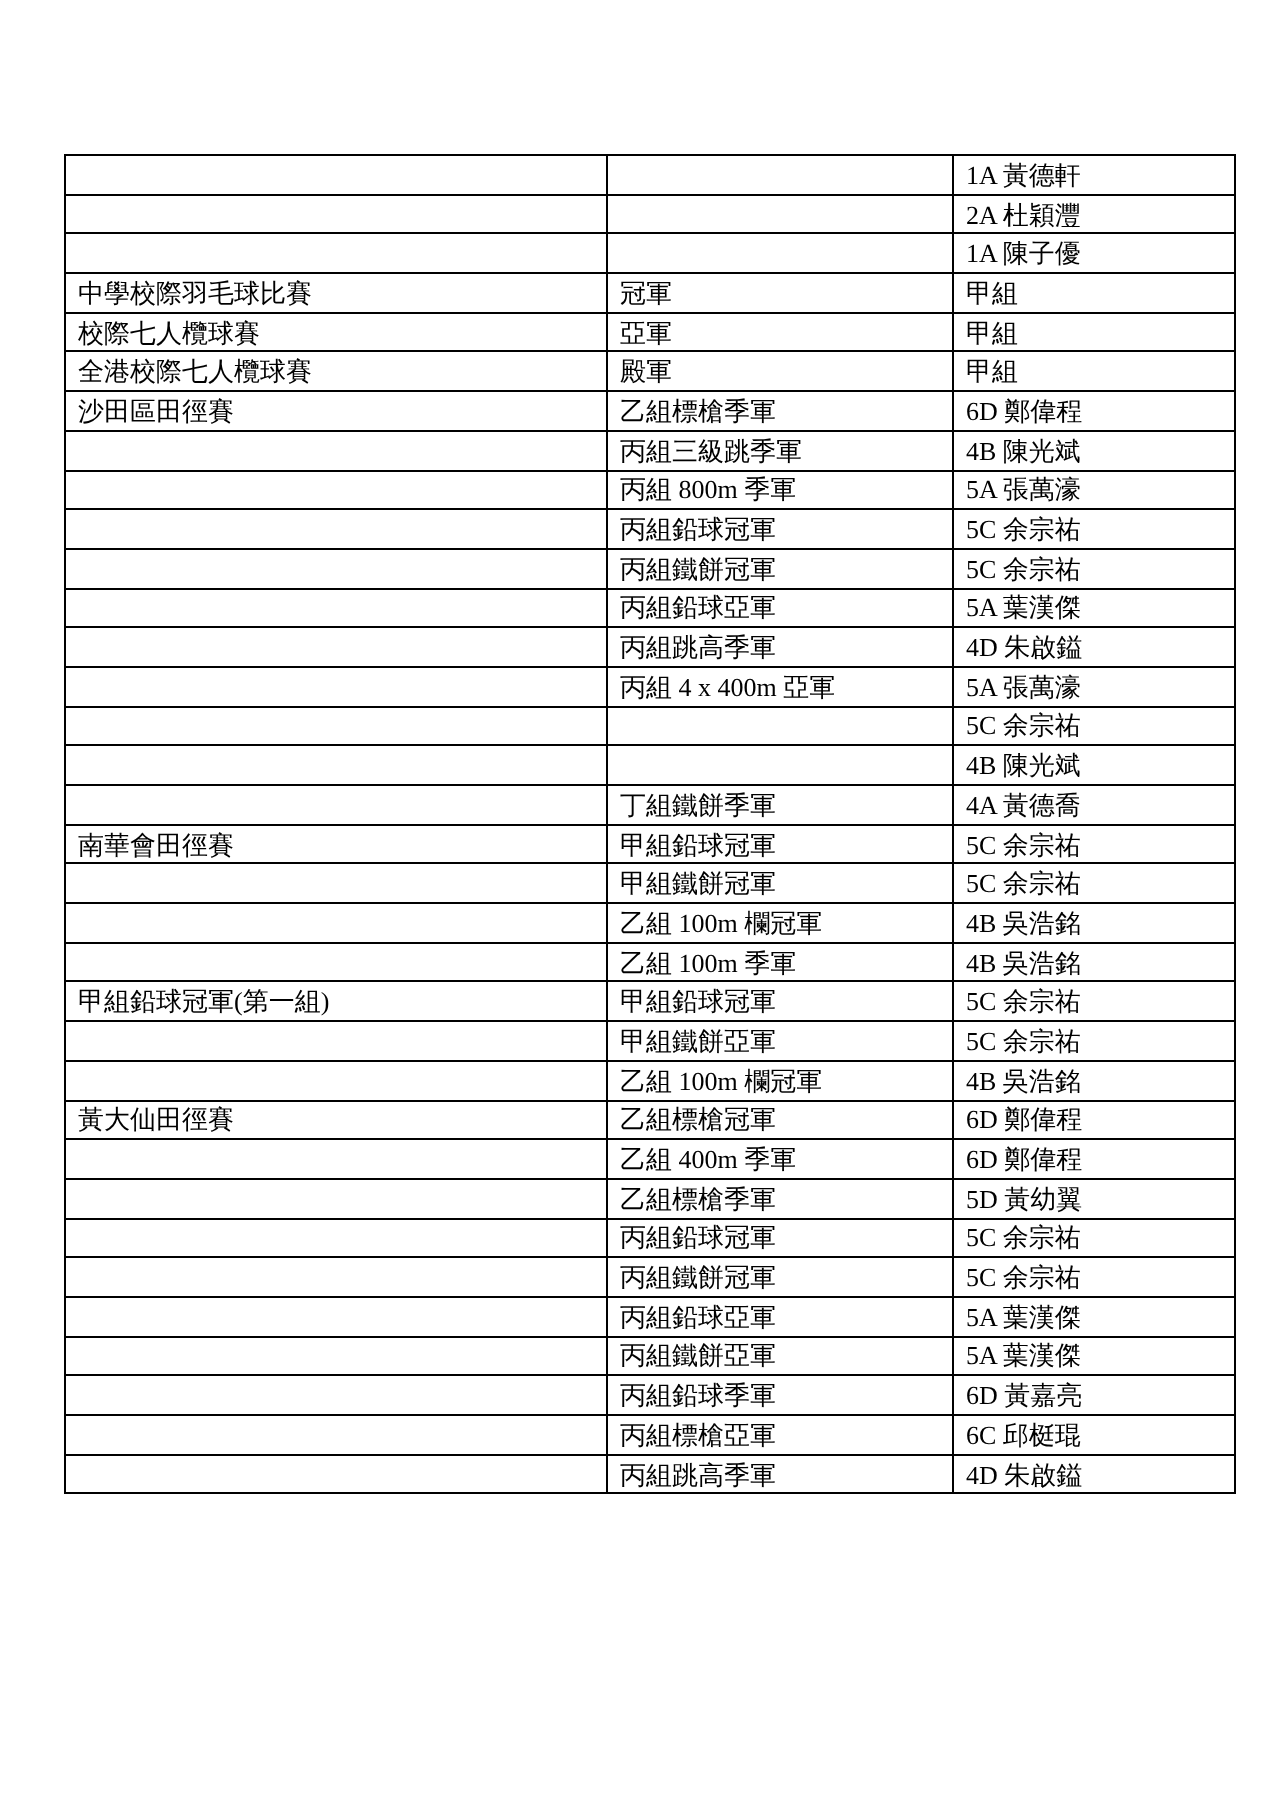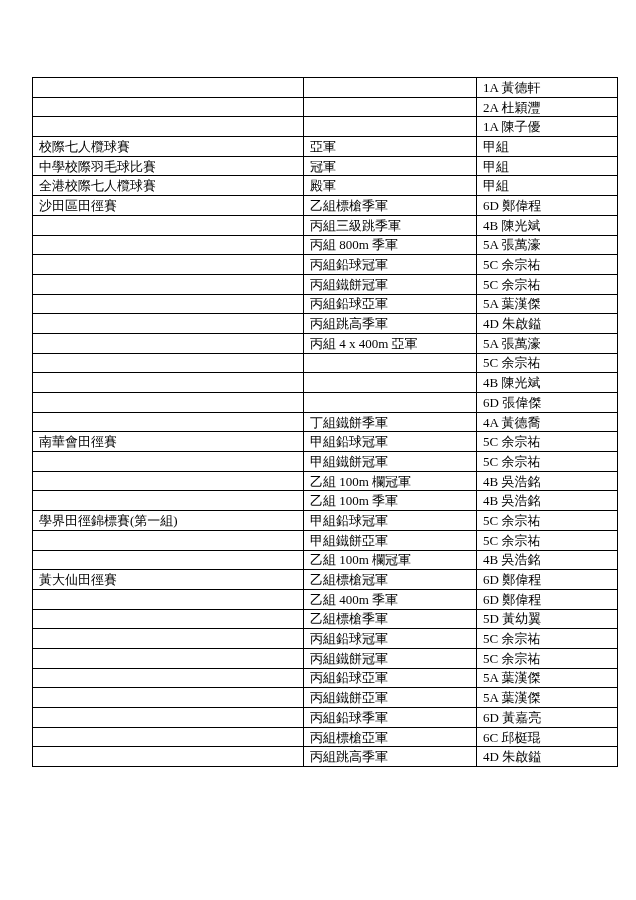--- a/index.html
+++ b/index.html
@@ -59,30 +59,30 @@
           <td></td>
           <td></td>
           <td>2A 杜穎灃</td>
         </tr>
         <tr>
           <td></td>
           <td></td>
           <td>1A 陳子優</td>
         </tr>
         <tr>
+          <td>中學校際羽毛球比賽</td>
+          <td>冠軍</td>
+          <td>甲組</td>
+        </tr>
+        <tr>
           <td>校際七人欖球賽</td>
           <td>亞軍</td>
           <td>甲組</td>
         </tr>
         <tr>
-          <td>中學校際羽毛球比賽</td>
-          <td>冠軍</td>
-          <td>甲組</td>
-        </tr>
-        <tr>
           <td>全港校際七人欖球賽</td>
           <td>殿軍</td>
           <td>甲組</td>
         </tr>
         <tr>
           <td>沙田區田徑賽</td>
           <td>乙組標槍季軍</td>
           <td>6D 鄭偉程</td>
         </tr>
         <tr>
@@ -125,25 +125,20 @@
           <td></td>
           <td>5C 余宗祐</td>
         </tr>
         <tr>
           <td></td>
           <td></td>
           <td>4B 陳光斌</td>
         </tr>
         <tr>
           <td></td>
-          <td></td>
-          <td>6D 張偉傑</td>
-        </tr>
-        <tr>
-          <td></td>
           <td>丁組鐵餅季軍</td>
           <td>4A 黃德喬</td>
         </tr>
         <tr>
           <td>南華會田徑賽</td>
           <td>甲組鉛球冠軍</td>
           <td>5C 余宗祐</td>
         </tr>
         <tr>
           <td></td>
@@ -154,21 +149,21 @@
           <td></td>
           <td>乙組 100m 欄冠軍</td>
           <td>4B 吳浩銘</td>
         </tr>
         <tr>
           <td></td>
           <td>乙組 100m 季軍</td>
           <td>4B 吳浩銘</td>
         </tr>
         <tr>
-          <td>學界田徑錦標賽(第一組)</td>
+          <td>甲組鉛球冠軍(第一組)</td>
           <td>甲組鉛球冠軍</td>
           <td>5C 余宗祐</td>
         </tr>
         <tr>
           <td></td>
           <td>甲組鐵餅亞軍</td>
           <td>5C 余宗祐</td>
         </tr>
         <tr>
           <td></td>

